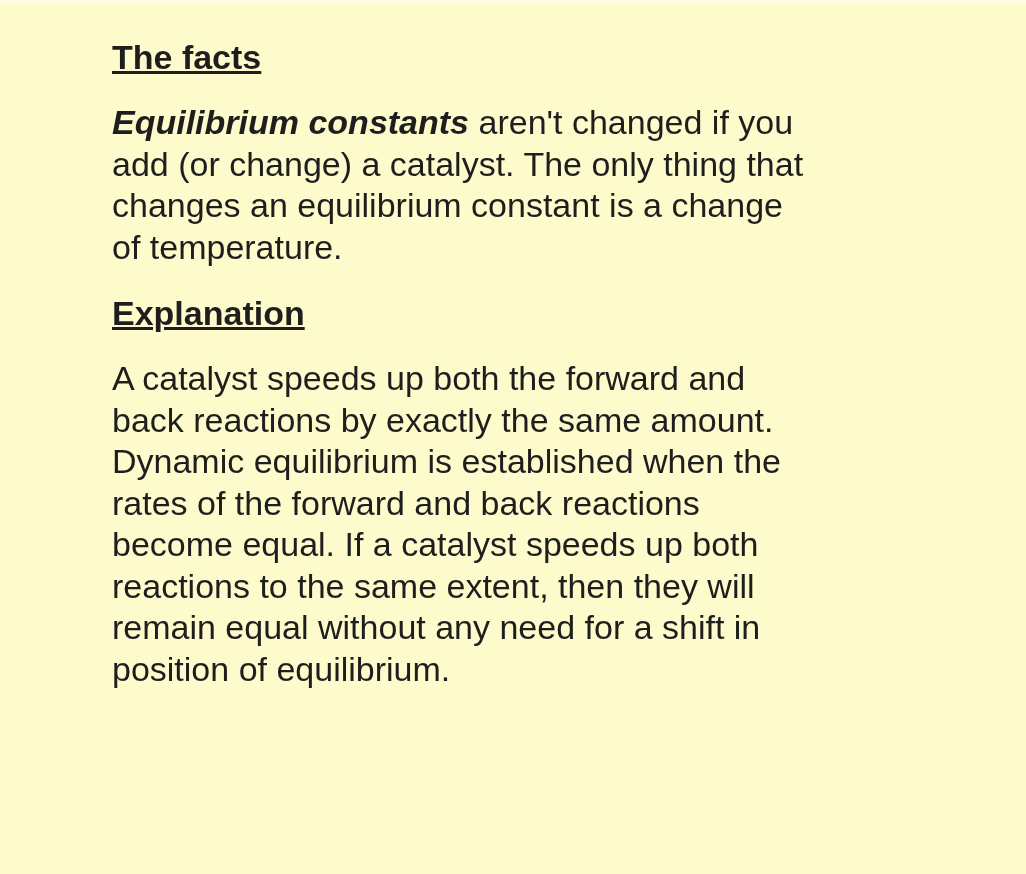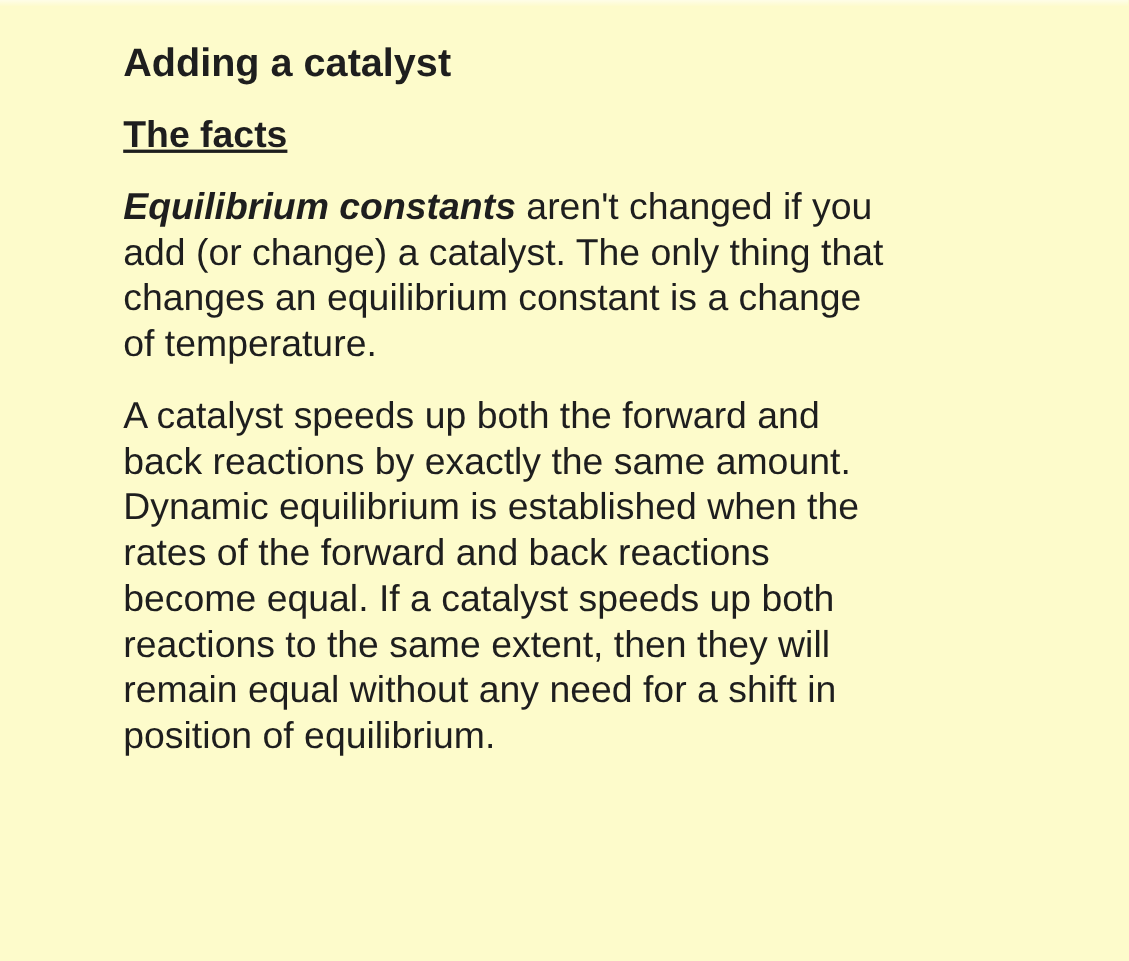--- a/index.html
+++ b/index.html
@@ -55,24 +55,24 @@
   }
 </style>
 </head>
 <body>
 
 <div class="top-fade"></div>
 
 <main class="article">
   <div class="text-block">
 
-    <h1 class="page-title">Adding a catalyst</h1>
 
     <h2 class="section-heading">The facts</h2>
 
     <p class="body-paragraph"><span class="bi">Equilibrium constants</span><span> aren't changed if you add (or change) a catalyst. The only thing that changes an equilibrium constant is a change of temperature.</span></p>
 
 
+    <h2 class="section-heading">Explanation</h2>
 
     <p class="body-paragraph">A catalyst speeds up both the forward and back reactions by exactly the same amount. Dynamic equilibrium is established when the rates of the forward and back reactions become equal. If a catalyst speeds up both reactions to the same extent, then they will remain equal without any need for a shift in position of equilibrium.</p>
 
   </div>
 </main>
 
 </body></html>

